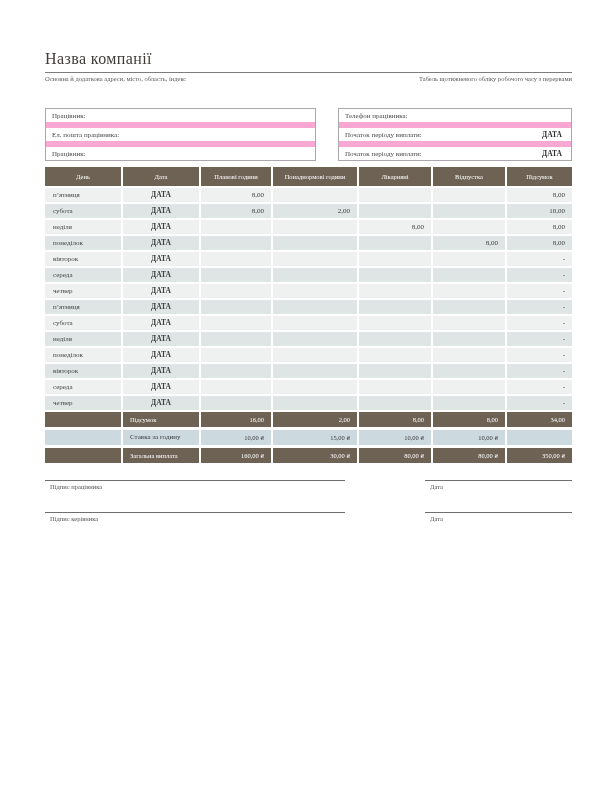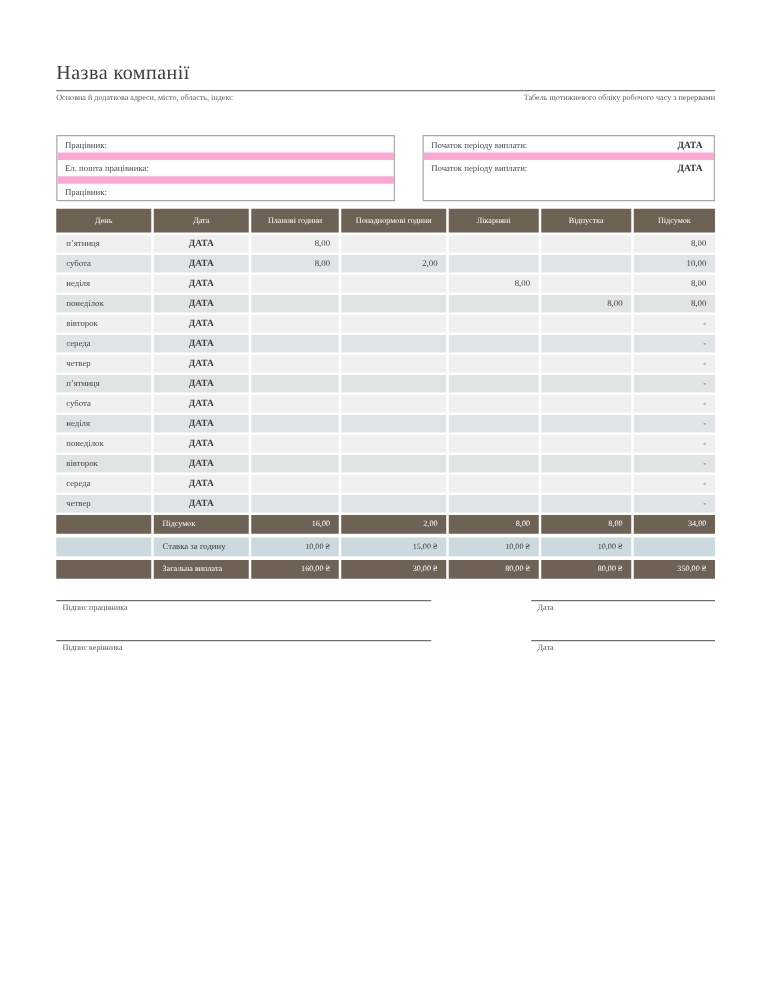--- a/index.html
+++ b/index.html
@@ -79,20 +79,24 @@
         <span>Ел. пошта працівника:</span>
         <span class="info-value"></span>
       </div>
       <div class="info-row">
         <span>Працівник:</span>
         <span class="info-value"></span>
       </div>
     </div>
     <div class="info-box right">
       <div class="info-row">
+        <span>Телефон працівника:</span>
+        <span class="info-value"></span>
+      </div>
+      <div class="info-row">
         <span>Початок періоду виплати:</span>
         <span class="info-value">ДАТА</span>
       </div>
       <div class="info-row">
         <span>Початок періоду виплати:</span>
         <span class="info-value">ДАТА</span>
       </div>
     </div>
   </div>
 

